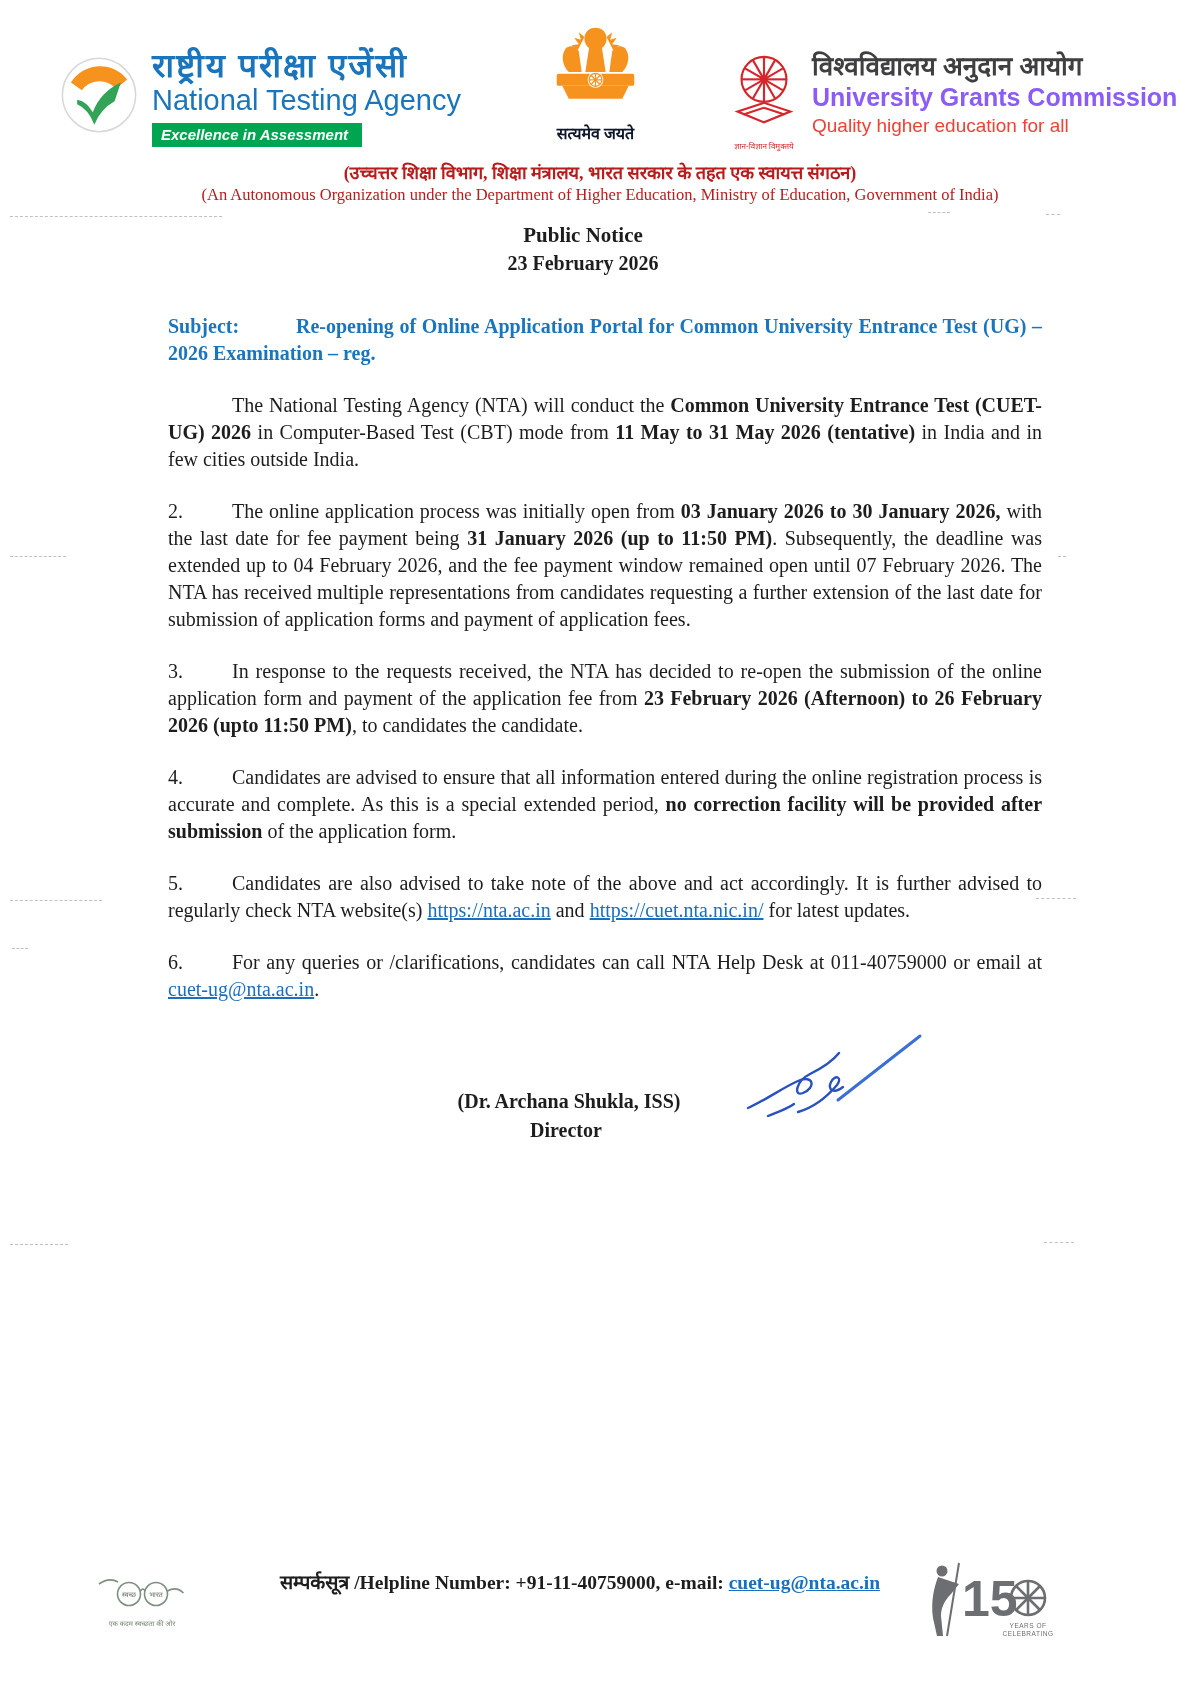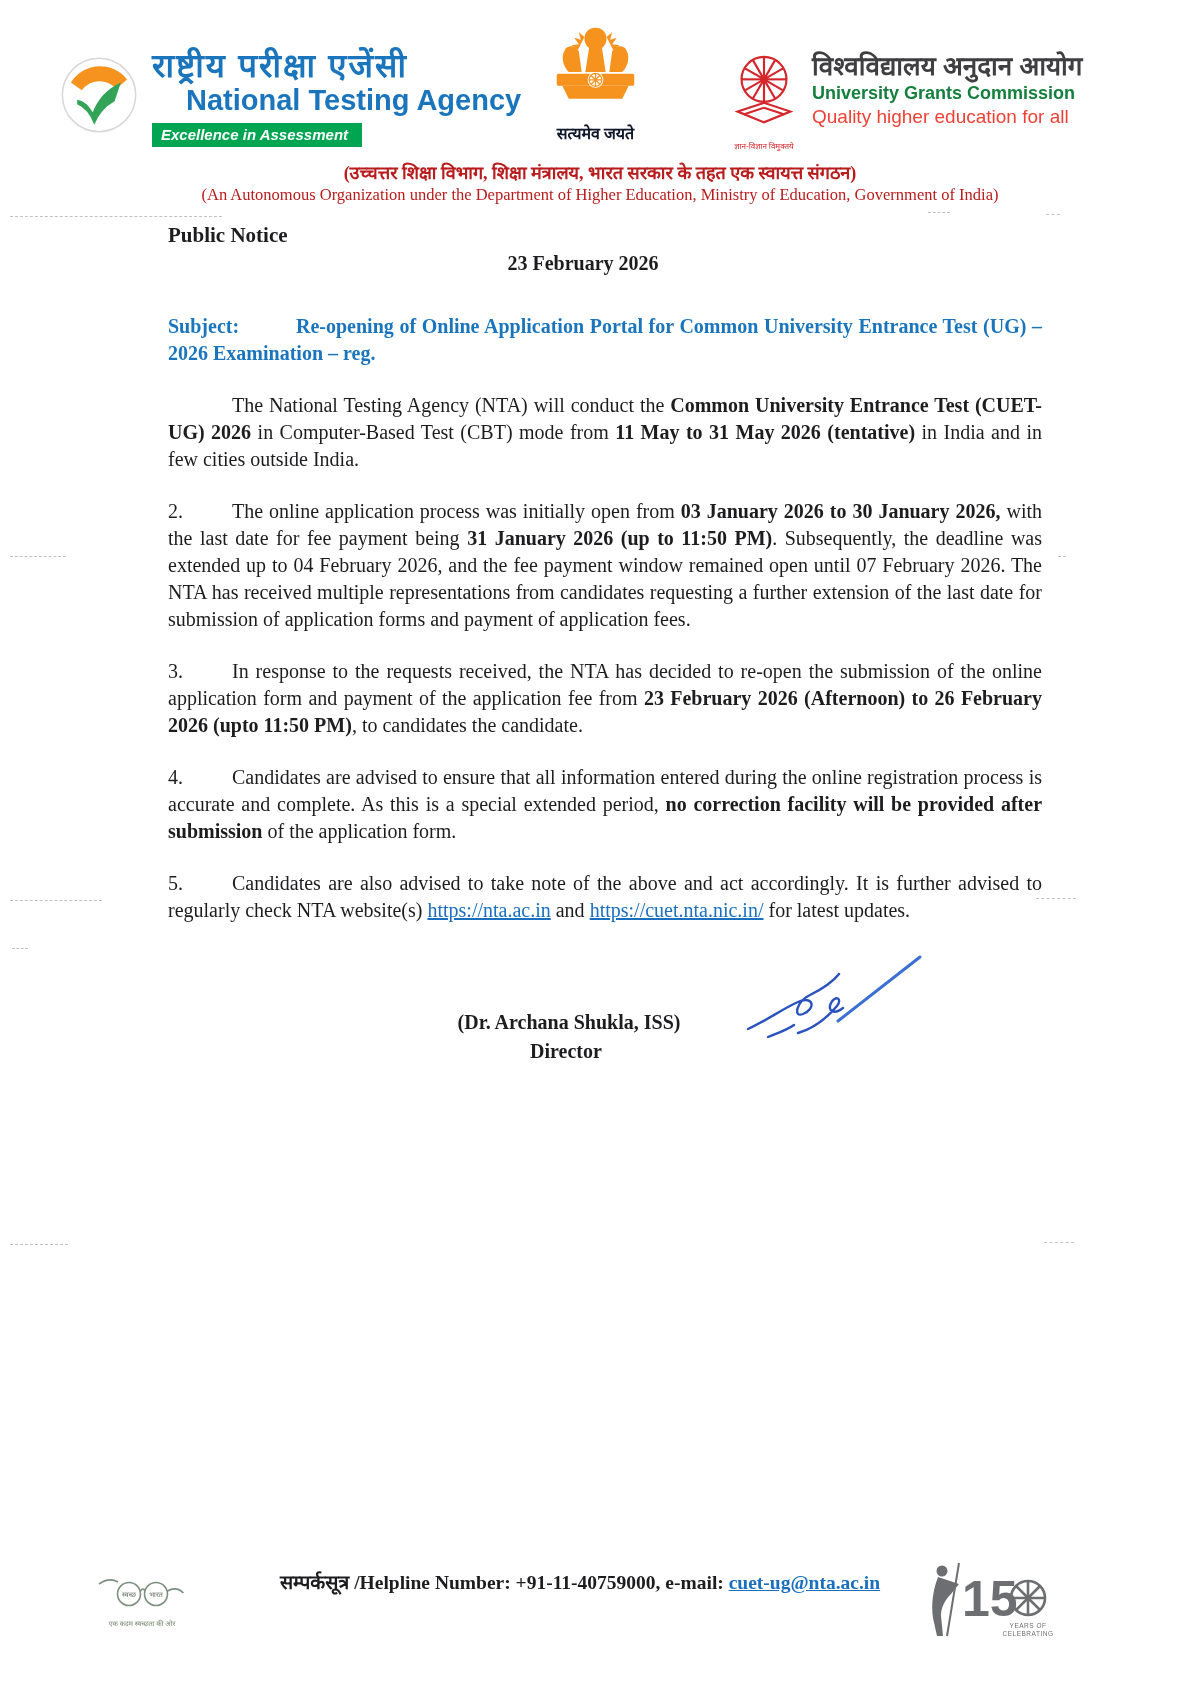--- a/index.html
+++ b/index.html
@@ -5,39 +5,39 @@
   html,body{margin:0;padding:0;background:#ffffff;}
   .page{position:relative;width:1200px;height:1637px;background:#fff;margin:0 auto;overflow:hidden;
         font-family:"Liberation Serif",serif;color:#1d1d1f;}
 
   
   .header{position:absolute;top:38px;left:0;width:100%;height:160px;}
   .nta{position:absolute;left:60px;top:10px;display:flex;}
   .nta-logo{width:78px;height:78px;margin-top:8px;}
   .nta-text{margin-left:14px;color:#1b75bc;font-family:"Liberation Sans",sans-serif;}
   .nta-hi{font-size:33px;font-weight:700;line-height:1.08;letter-spacing:2px;}
-  .nta-en{font-size:29px;font-weight:700;line-height:1.12;margin-left:34px;}
+  .nta-en{font-size:29px;font-weight:400;line-height:1.12;}
   .nta-badge{display:inline-block;background:#00a551;color:#fff;font-style:italic;font-weight:700;
              font-size:15px;padding:3px 14px 4px 9px;margin-top:7px;}
   .emblem{position:absolute;left:50%;transform:translateX(-53%);top:-14px;text-align:center;width:150px;}
   .emblem-motto{color:#0f172a;font-size:16px;font-weight:700;margin-top:-2px;}
   .ugc{position:absolute;left:726px;top:14px;display:flex;}
   .ugc-logo-wrap{width:76px;text-align:center;}
   .ugc-caption{color:#d5262b;font-size:8px;margin-top:0;}
   .ugc-text{margin-left:10px;font-family:"Liberation Sans",sans-serif;}
   .ugc-hi{font-size:26px;font-weight:700;color:#3f3f41;line-height:1.15;}
-  .ugc-en{font-size:18px;font-weight:700;color:#15803d;line-height:1.25;}
+  .ugc-en{font-size:25px;font-weight:700;color:#8b5cf6;line-height:1.25;}
   .ugc-tag{font-size:19px;color:#ef4136;margin-top:2px;}
   .org-lines{position:absolute;top:160px;left:0;width:100%;text-align:center;color:#b91c1c;}
   .org-hi{font-size:18px;font-weight:600;}
   .org-en{font-size:16.5px;margin-top:1px;}
 
   
   .body-flow{position:absolute;left:168px;top:222px;width:874px;font-size:20px;line-height:27px;text-align:justify;}
-  .title{font-size:21px;font-weight:700;margin-right:44px;}
+  .title{text-align:center;font-size:21px;font-weight:700;margin-right:44px;}
   .date{text-align:center;font-size:20px;font-weight:700;margin:1px 44px 36px 0;}
   .subject{color:#1b75bc;font-weight:700;margin:0 0 25px;}
   .subj-label{display:inline-block;width:128px;}
   .para{margin:0 0 25px;}
   .first-para{text-indent:64px;}
   .num{display:inline-block;width:64px;}
   .b{font-weight:700;}
   .lnk{color:#1a6fbe;text-decoration:underline;cursor:pointer;}
 
   
@@ -146,20 +146,21 @@
     <p class="para first-para"><span><span>The National Testing Agency (NTA) will conduct the </span><span class="b">Common University Entrance Test (CUET-UG) 2026</span><span> in Computer-Based Test (CBT) mode from </span><span class="b">11 May to 31 May 2026 (tentative)</span><span> in India and in few cities outside India.</span></span></p>
 
     <p class="para"><span class="num">2.</span><span><span>The online application process was initially open from </span><span class="b">03 January 2026 to 30 January 2026,</span><span> with the last date for fee payment being </span><span class="b">31 January 2026 (up to 11:50 PM)</span><span>. Subsequently, the deadline was extended up to 04 February 2026, and the fee payment window remained open until 07 February 2026. The NTA has received multiple representations from candidates requesting a further extension of the last date for submission of application forms and payment of application fees.</span></span></p>
 
     <p class="para"><span class="num">3.</span><span><span>In response to the requests received, the NTA has decided to re-open the submission of the online application form and payment of the application fee from </span><span class="b">23 February 2026 (Afternoon) to 26 February 2026 (upto 11:50 PM)</span><span>, to candidates the candidate.</span></span></p>
 
     <p class="para"><span class="num">4.</span><span><span>Candidates are advised to ensure that all information entered during the online registration process is accurate and complete. As this is a special extended period, </span><span class="b">no correction facility will be provided after submission</span><span> of the application form.</span></span></p>
 
     <p class="para"><span class="num">5.</span><span><span>Candidates are also advised to take note of the above and act accordingly. It is further advised to regularly check NTA website(s) </span><a class="lnk">https://nta.ac.in</a><span> and </span><a class="lnk">https://cuet.nta.nic.in/</a><span> for latest updates.</span></span></p>
 
+    <p class="para"><span class="num">6.</span><span><span>For any queries or /clarifications, candidates can call NTA Help Desk at 011-40759000 or email at </span><a class="lnk">cuet-ug@nta.ac.in</a><span>.</span></span></p>
 
     <div class="sig-block">
       <svg class="sig-svg" width="200" height="96" viewBox="0 0 200 96">
         <g fill="none" stroke="#2a52be" stroke-width="2.4" stroke-linecap="round">
           <path d="M8 80 C 26 72, 42 60, 58 53 C 74 46, 76 60, 63 65 C 53 69, 56 53, 70 46 C 82 40, 92 34, 99 25"></path>
           <path d="M58 84 C 72 80, 86 70, 97 57 C 103 49, 95 46, 91 54 C 87 62, 94 66, 103 59"></path>
           <path d="M28 88 C 38 84, 47 81, 54 76"></path>
         </g>
         <path d="M98 72 L 180 8" fill="none" stroke="#3b6fd4" stroke-width="3" stroke-linecap="round"></path>
       </svg>

